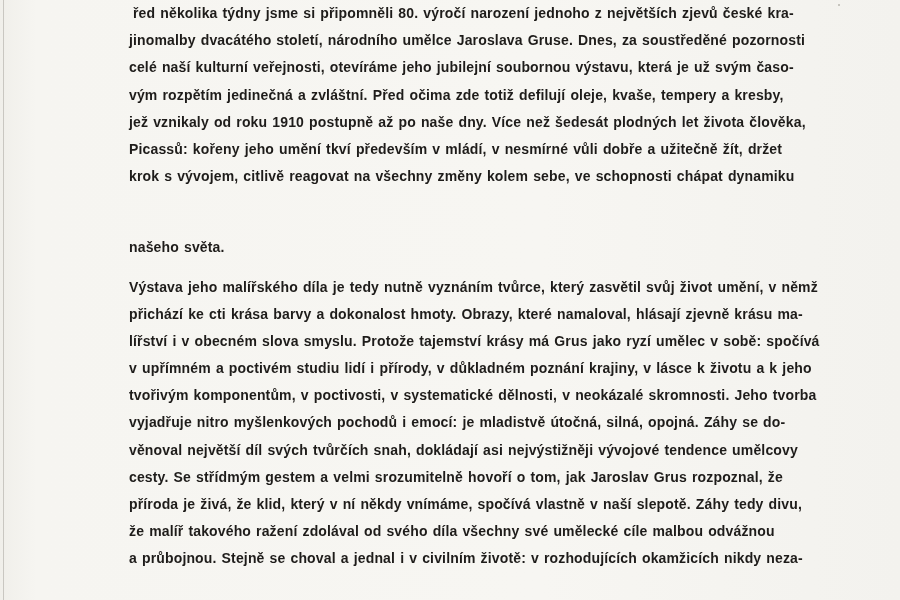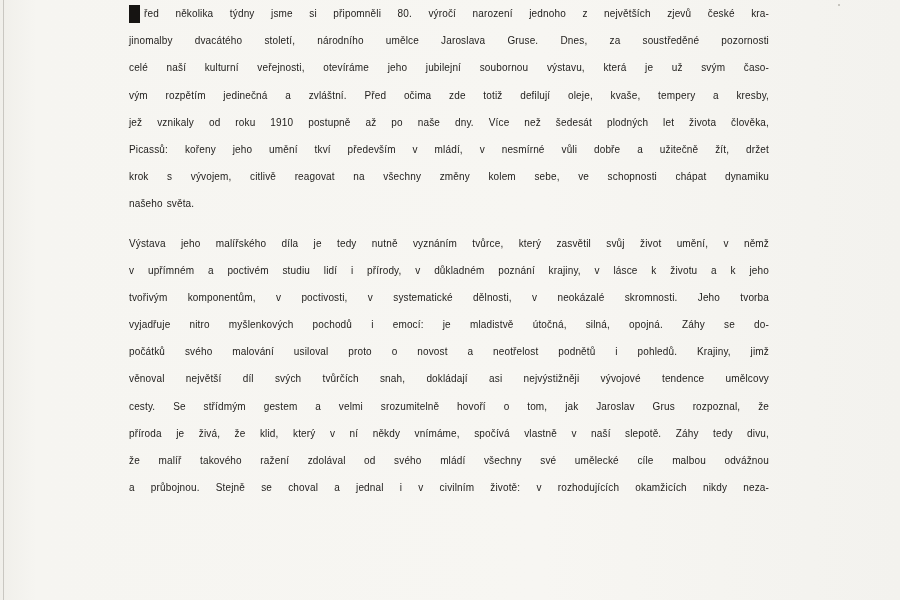--- a/index.html
+++ b/index.html
@@ -34,29 +34,31 @@
     .text-block {
       position: absolute;
       left: 129px;
       top: 0;
       width: 640px;
     }
     .line {
       display: block;
       height: 27.2px;
       line-height: 27.2px;
-      font-size: 10px;
+      font-size: 14px;
       letter-spacing: 0.15px;
       white-space: nowrap;
       text-align: justify;
       text-align-last: justify;
       word-spacing: 1px;
+      font-weight: bold;
     }
     .line.last {
       text-align-last: left;
+      margin-top: 44px;
     }
     .para-gap {
       height: 12px;
     }
     .drop-cap {
       display: inline-block;
       width: 11px;
       height: 18px;
       background: #161412;
       vertical-align: -3px;
@@ -98,25 +100,26 @@
       <span class="line">jež vznikaly od roku 1910 postupně až po naše dny. Více než šedesát plodných let života člověka,</span>
       <span class="line">Picassů: kořeny jeho umění tkví především v mládí, v nesmírné vůli dobře a užitečně žít, držet</span>
       <span class="line">krok s vývojem, citlivě reagovat na všechny změny kolem sebe, ve schopnosti chápat dynamiku</span>
       <span class="line last">našeho světa.</span>
     </div>
 
     <div class="para-gap"></div>
 
     <div>
       <span class="line">Výstava jeho malířského díla je tedy nutně vyznáním tvůrce, který zasvětil svůj život umění, v němž</span>
+      <span class="line">přichází ke cti krása barvy a dokonalost hmoty. Obrazy, které namaloval, hlásají zjevně krásu ma-</span>
+      <span class="line">lířství i v obecném slova smyslu. Protože tajemství krásy má Grus jako ryzí umělec v sobě: spočívá</span>
       <span class="line">v upřímném a poctivém studiu lidí i přírody, v důkladném poznání krajiny, v lásce k životu a k jeho</span>
       <span class="line">tvořivým komponentům, v poctivosti, v systematické dělnosti, v neokázalé skromnosti. Jeho tvorba</span>
       <span class="line">vyjadřuje nitro myšlenkových pochodů i emocí: je mladistvě útočná, silná, opojná. Záhy se do-</span>
-      <span class="line">počátků svého malování usiloval proto o novost a neotřelost podnětů i pohledů. Krajiny, jimž</span>
       <span class="line">věnoval největší díl svých tvůrčích snah, dokládají asi nejvýstižněji vývojové tendence umělcovy</span>
       <span class="line">cesty. Se střídmým gestem a velmi srozumitelně hovoří o tom, jak Jaroslav Grus rozpoznal, že</span>
       <span class="line">příroda je živá, že klid, který v ní někdy vnímáme, spočívá vlastně v naší slepotě. Záhy tedy divu,</span>
-      <span class="line">že malíř takového ražení zdolával od svého mládí všechny své umělecké cíle malbou odvážnou</span>
+      <span class="line">že malíř takového ražení zdolával od svého díla všechny své umělecké cíle malbou odvážnou</span>
       <span class="line">a průbojnou. Stejně se choval a jednal i v civilním životě: v rozhodujících okamžicích nikdy neza-</span>
     </div>
 
   </div>
 </div>
 
 </body></html>

